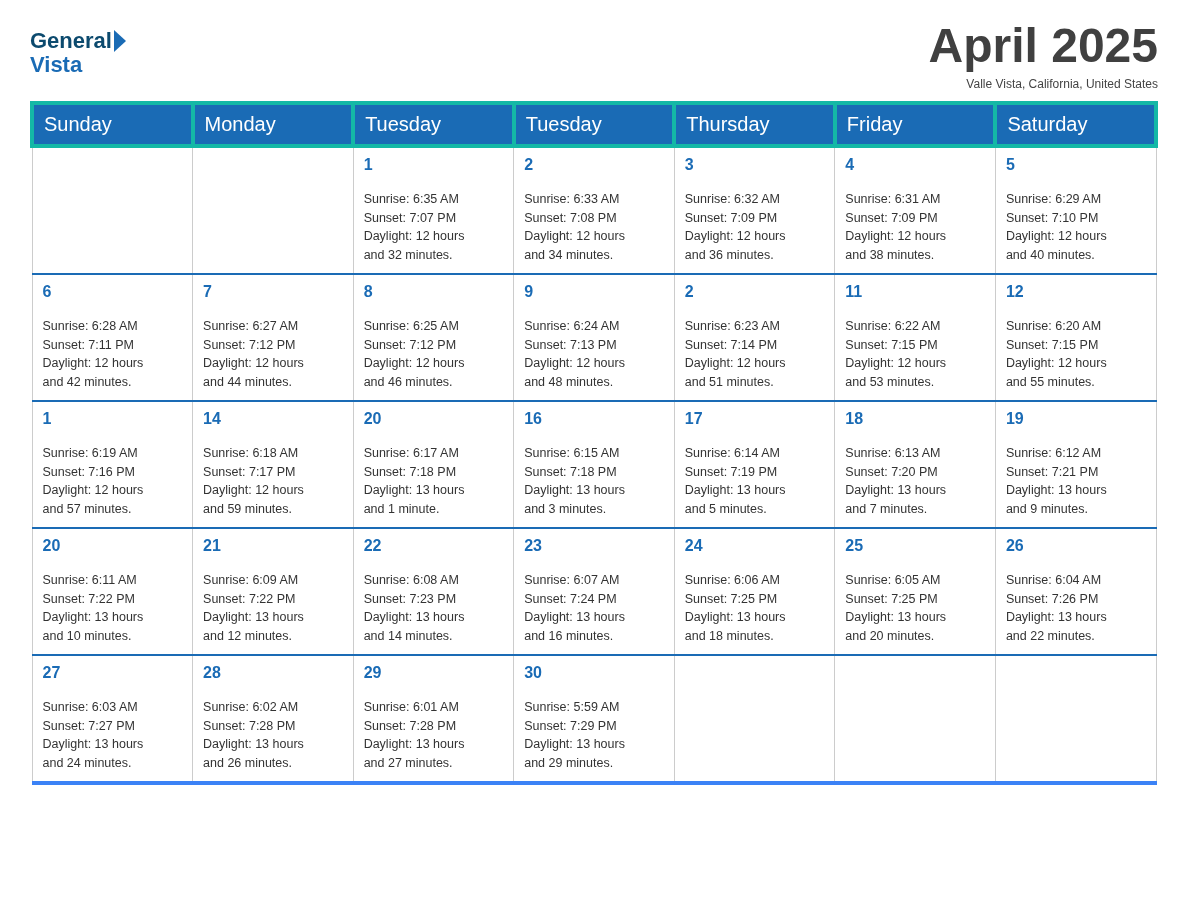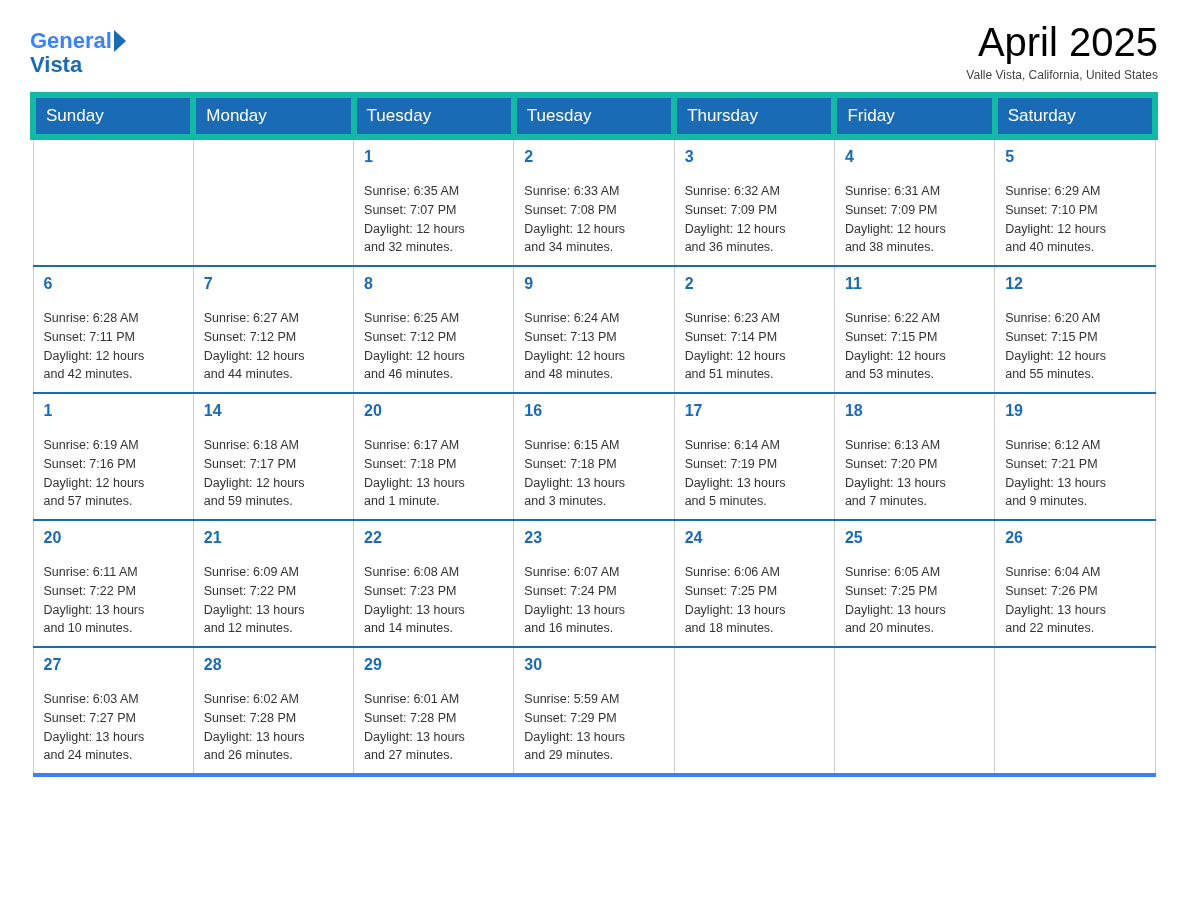--- a/index.html
+++ b/index.html
@@ -25,21 +25,21 @@
     }
     .logo-text {
       display: flex;
       align-items: center;
       font-size: 22px;
       font-weight: bold;
       color: #333;
       line-height: 1;
     }
     .logo-general {
-      color: #3b82f6;
+      color: #0c4a6e;
     }
     .logo-triangle {
       width: 0;
       height: 0;
       border-left: 12px solid #1a6bb5;
       border-top: 11px solid transparent;
       border-bottom: 11px solid transparent;
       margin-left: 2px;
       margin-right: 0px;
       display: inline-block;
@@ -47,43 +47,43 @@
     }
     .logo-blue {
       color: #1a6bb5;
       font-size: 22px;
       font-weight: bold;
     }
     .title-block {
       text-align: right;
     }
     .month-title {
-      font-size: 40px;
-      font-weight: normal;
-      color: #000000;
+      font-size: 48px;
+      font-weight: bold;
+      color: #404040;
       line-height: 1.1;
     }
     .location-title {
       font-size: 12px;
       color: #444;
       margin-top: 4px;
     }
     .calendar {
       width: 100%;
       border-collapse: collapse;
       margin-top: 10px;
     }
     .calendar th {
       background-color: #1a6bb5;
       color: #fff;
-      font-size: 17px;
+      font-size: 20px;
       font-weight: normal;
       padding: 8px 10px;
       text-align: left;
-      border: 6px solid #14b8a6;
+      border: 4px solid #14b8a6;
     }
     .calendar td {
       vertical-align: top;
       padding: 8px 10px;
       border: 1px solid #ccc;
       width: 14.28%;
       min-height: 100px;
       font-size: 13px;
       color: #333;
     }

